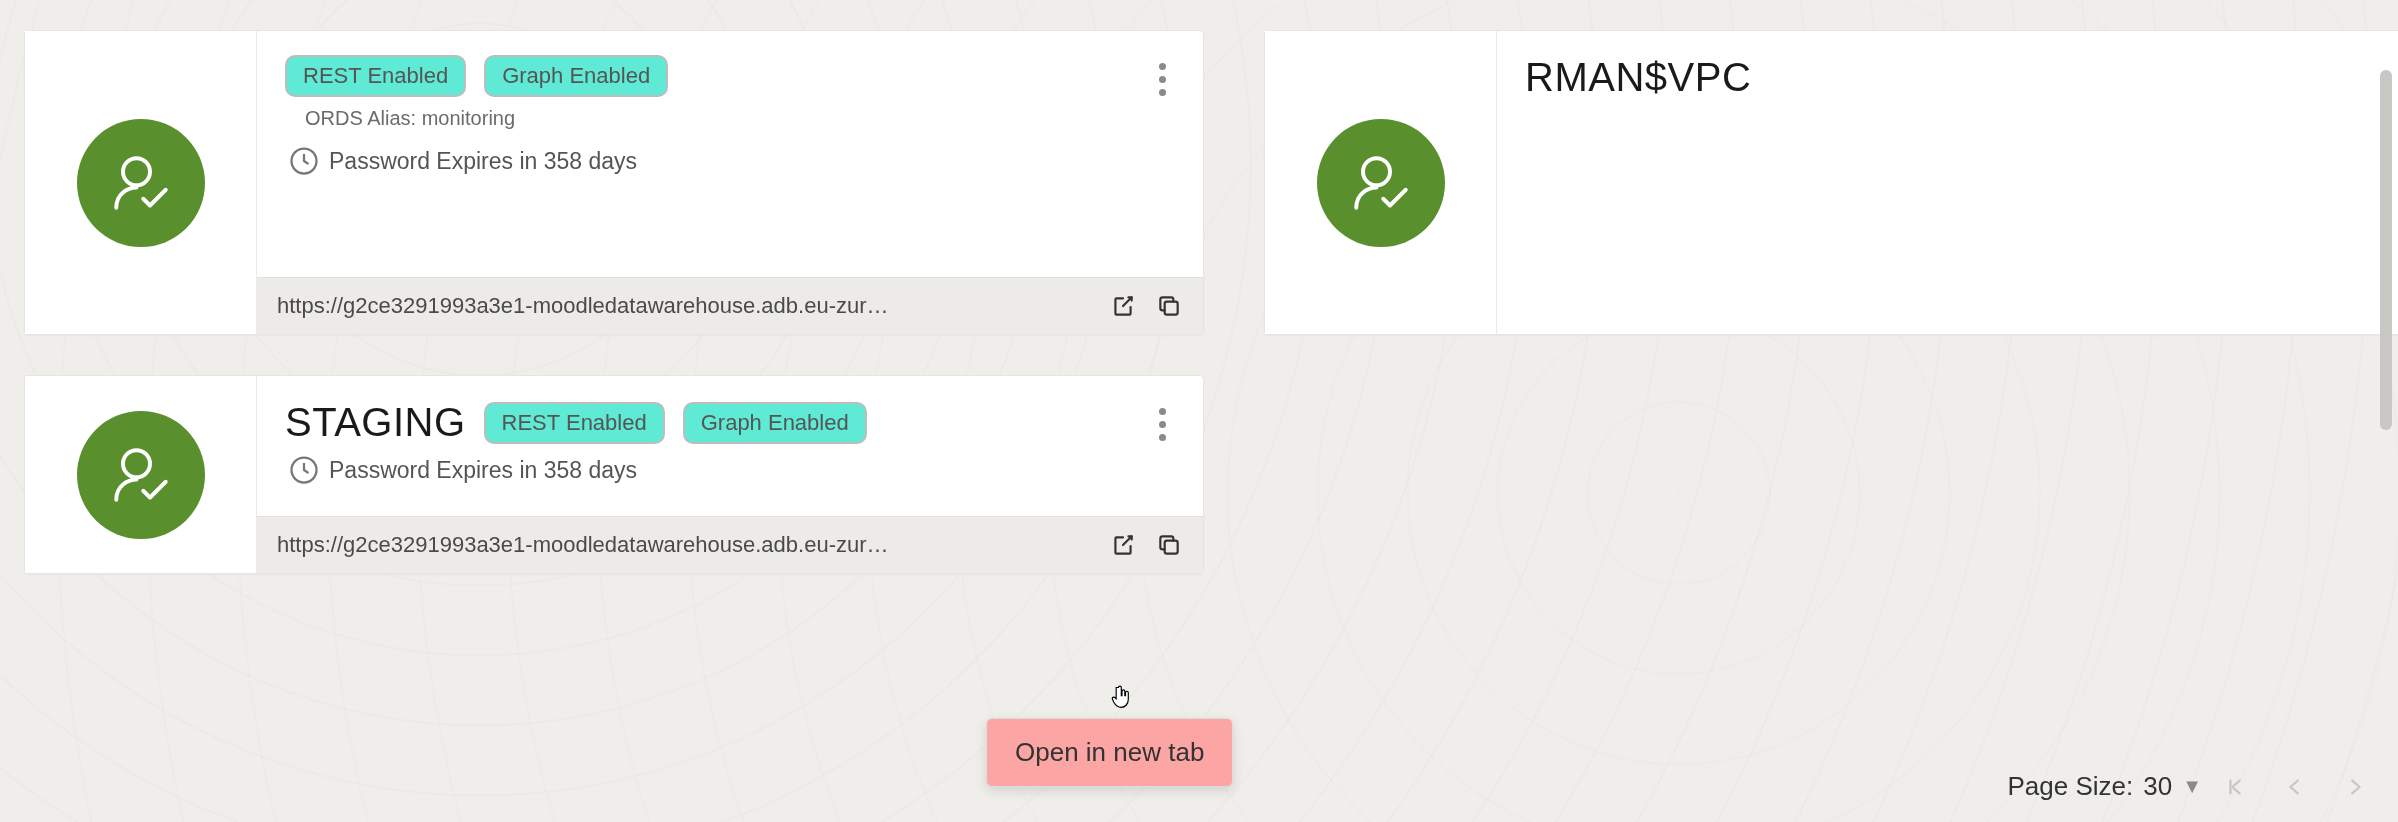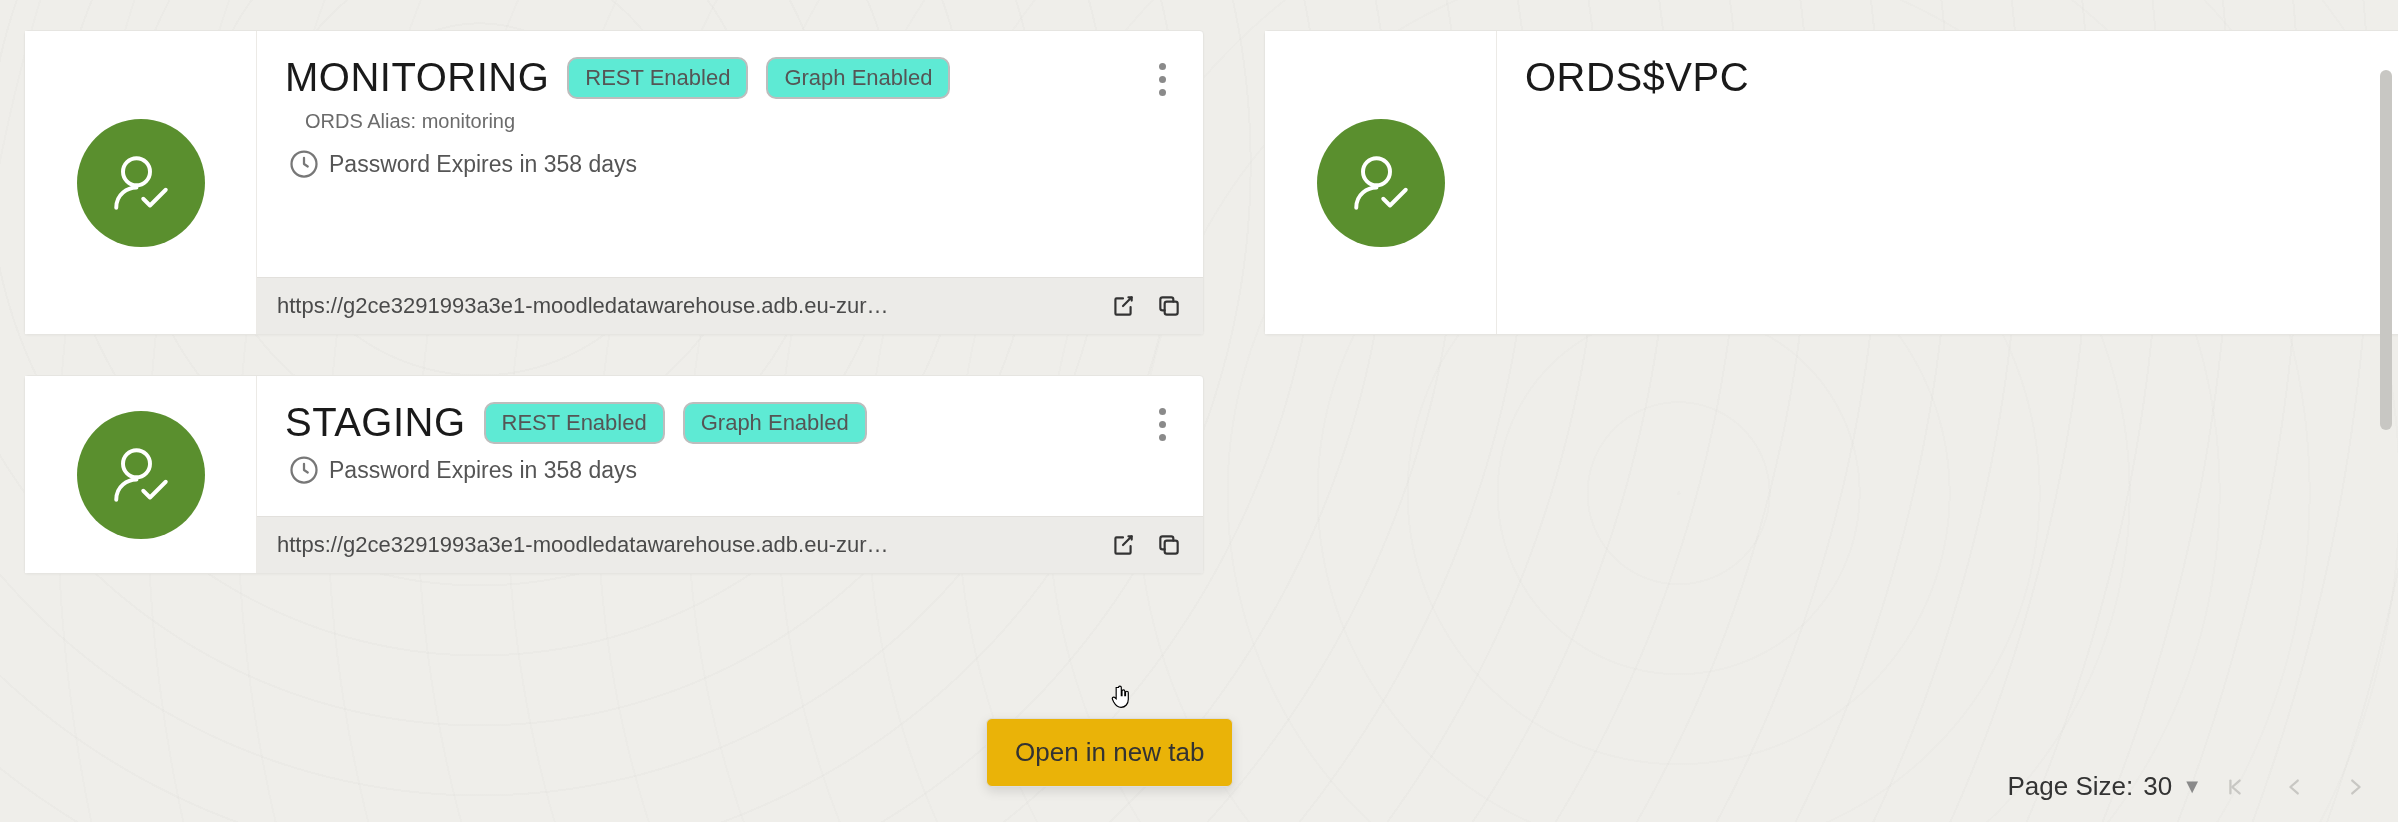--- a/index.html
+++ b/index.html
@@ -161,21 +161,21 @@
     display: flex;
     align-items: center;
     justify-content: center;
   }
   .avatar svg { width: 72px; height: 72px; stroke: #fff; fill: none; }
 
   .tooltip {
     position: absolute;
     left: 986px;
     top: 718px;
-    background: #eab308;
+    background: #fca5a5;
     border: 1px solid #ddd;
     border-radius: 6px;
     padding: 18px 28px;
     font-size: 26px;
     color: #333;
     box-shadow: 0 4px 12px rgba(0,0,0,0.12);
     white-space: nowrap;
   }
   .cursor-overlay {
     position: absolute;
@@ -251,21 +251,20 @@
         </div>
       </div>
       <div class="card-right">
         <div class="card-body">
           <div class="kebab">
               <span></span>
               <span></span>
               <span></span>
             </div>
           <div class="title-row">
-            <div class="card-title">MONITORING</div>
             <div class="tag">REST Enabled</div>
             <div class="tag">Graph Enabled</div>
           </div>
           <div class="alias">ORDS Alias: monitoring</div>
           <div class="expiry-row">
             <svg class="clock-icon" viewBox="0 0 24 24" fill="none" stroke-width="1.8" stroke-linecap="round" stroke-linejoin="round">
               <circle cx="12" cy="12" r="10"></circle>
                 <path d="M12 7v5l3 2"></path>
             </svg>
             <span>Password Expires in 358 days</span>
@@ -299,21 +298,21 @@
             <circle cx="28" cy="22" r="12"></circle>
             <path d="M10 54c0-12 10-18 18-18"></path>
             <path d="M34 46l6 6 14-14"></path>
           </svg>
         </div>
       </div>
       <div class="card-right">
         <div class="card-body">
           <div class="kebab"></div>
           <div class="title-row">
-            <div class="card-title">ORDS$VPC</div>
+            <div class="card-title">RMAN$VPC</div>
           </div>
         </div>
       </div>
     </div>
 
     <div class="card">
       <div class="card-left">
         <div class="avatar">
           <svg viewBox="0 0 64 64" stroke-width="3.5" stroke-linecap="round" stroke-linejoin="round">
             <circle cx="28" cy="22" r="12"></circle>

